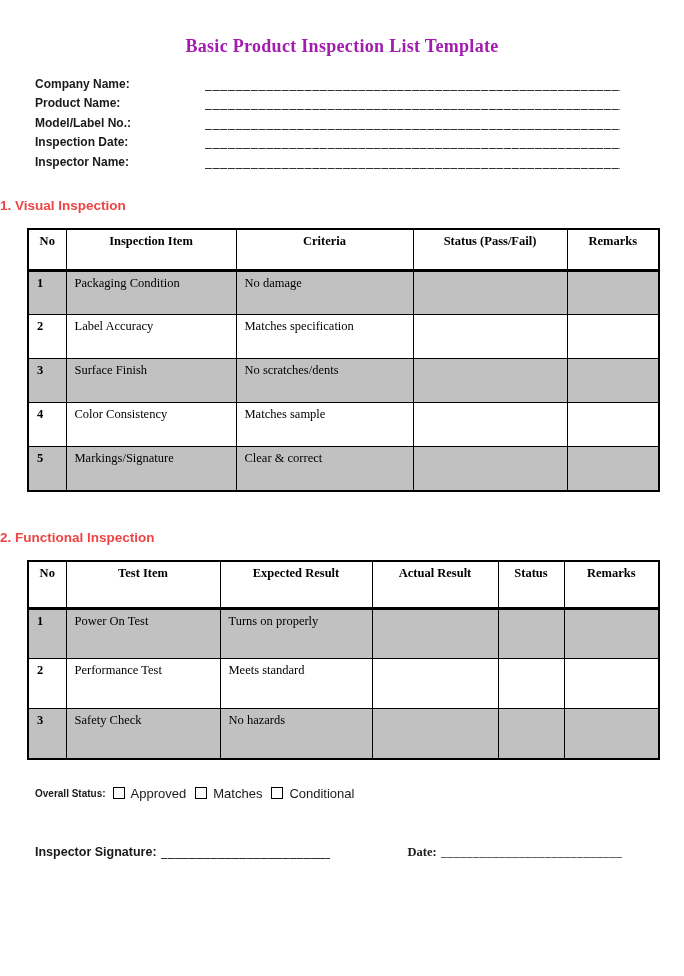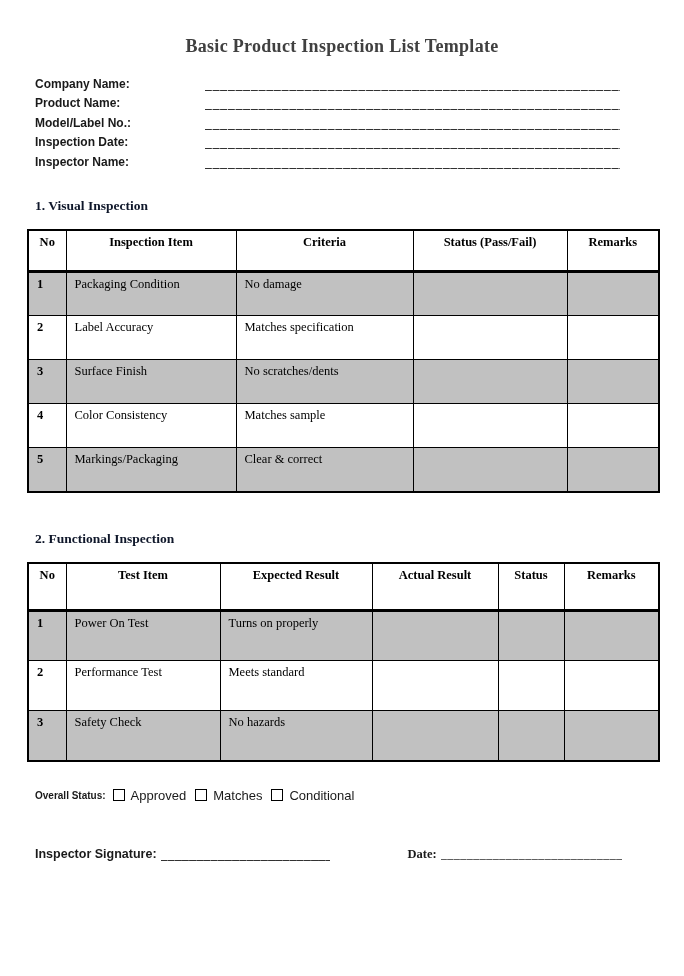--- a/index.html
+++ b/index.html
@@ -2,30 +2,30 @@
 <html style="--shade: #C1C1C1; --border: #000000; --text: #1a1a1a;"><head>
 <meta charset="utf-8">
 <style>
   :root { --shade:#C1C1C1; --border:#000; --text:#1a1a1a; }
   * { margin:0; padding:0; box-sizing:border-box; }
   html,body { background:#fff; }
   body { width:684px; height:976px; font-family:"Liberation Sans",sans-serif; color:var(--text); overflow:hidden; }
   .page { position:relative; width:684px; height:976px; background:#fff; }
 
   .title { padding-top:36px; text-align:center; font-family:"Liberation Serif",serif;
-           font-weight:bold; font-size:18px; letter-spacing:.3px; color:#404040; }
+           font-weight:bold; font-size:18px; letter-spacing:.3px; color:#a21caf; }
 
   .form-block { margin:20px 0 0 35px; }
   .form-row { display:flex; align-items:baseline; height:19.4px; }
   .form-label { width:170px; font-weight:bold; font-size:12px; }
   .fill-line { display:block; width:415px; overflow:hidden; white-space:nowrap;
                font-size:12px; letter-spacing:1px; color:#000; }
 
-  .section-heading { font-family:Liberation Serif, serif; font-weight:bold;
-                     font-size:13.5px; margin-left:35px; color:#0f172a; }
+  .section-heading { font-family:Liberation Sans, sans-serif; font-weight:bold;
+                     font-size:13.5px; color:#ef4444; }
   .heading-1 { margin-top:24px; }
   .heading-2 { margin-top:38px; }
 
   table.insp { border-collapse:collapse; table-layout:fixed; width:631px;
                margin:15px 0 4px 27px; border:2px solid var(--border); }
   table.insp th, table.insp td { border:1px solid var(--border); vertical-align:top;
                font-family:"Liberation Serif",serif; font-size:12.5px; padding:4px 8px;
                overflow:hidden; color:#000; }
   table.insp thead th { text-align:center; font-weight:bold; border-bottom:3px solid var(--border); }
   table.t1 thead th { height:42px; }
@@ -122,21 +122,21 @@
       </tr>
       <tr>
         <td class="no-cell">4</td>
         <td>Color Consistency</td>
         <td>Matches sample</td>
         <td></td>
         <td></td>
       </tr>
       <tr class="shade">
         <td class="no-cell">5</td>
-        <td>Markings/Packaging</td>
+        <td>Markings/Signature</td>
         <td>Clear &amp; correct</td>
         <td></td>
         <td></td>
       </tr>
     </tbody>
   </table>
 
   <div class="section-heading heading-2">2. Functional Inspection</div>
 
   <table class="insp t2">

